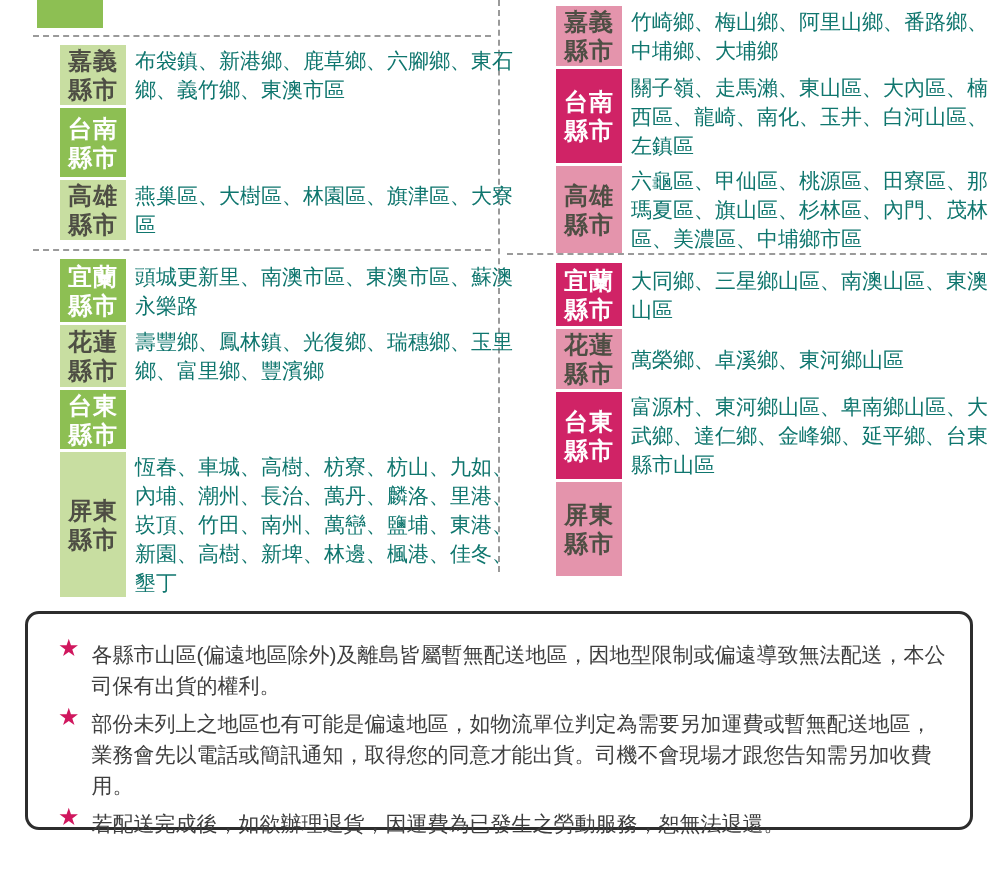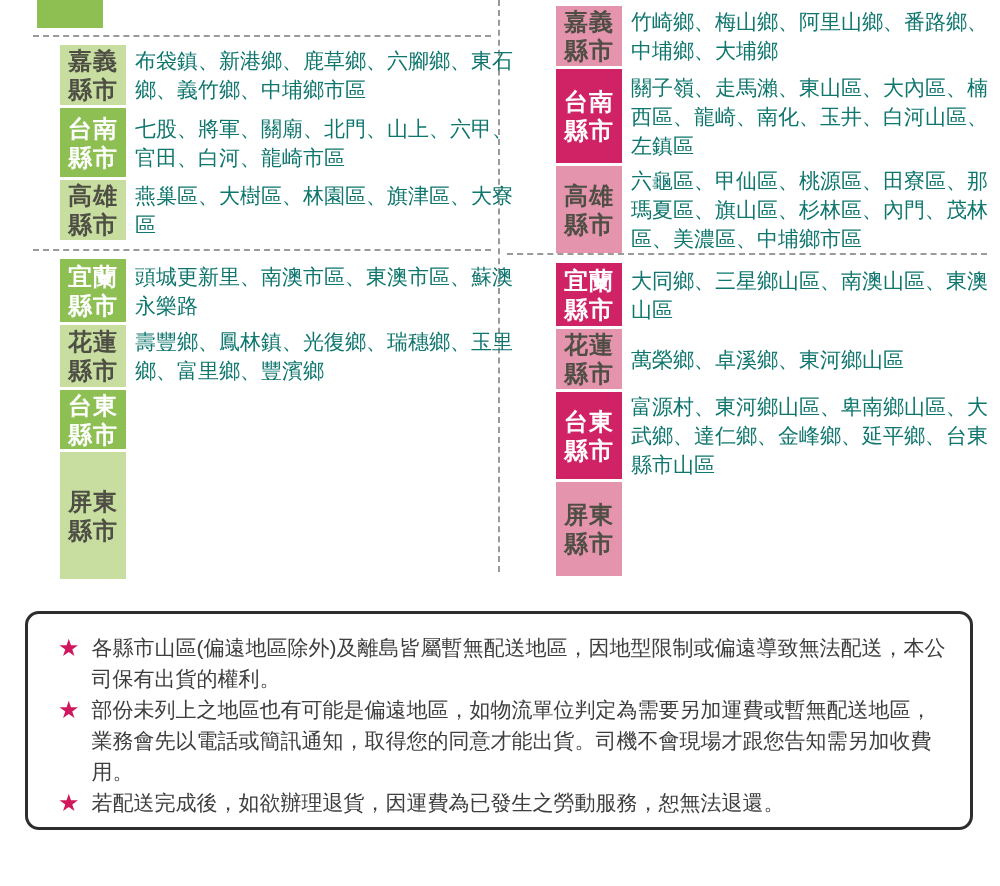--- a/index.html
+++ b/index.html
@@ -29,50 +29,47 @@
     font-size:21px;line-height:29px;color:#0f766e;text-align:left;
   }
   .notes-box{
     left:25px;top:611px;width:896px;height:177px;
     border:3px solid #2d2d2d;border-radius:14px;
     padding:18px 22px 18px 24px;
     display:flex;flex-direction:column;justify-content:space-between;
   }
   .note{display:flex;align-items:flex-start;font-size:21px;line-height:31px;color:#3e3e3e;}
   .star{color:#d0175e;font-size:24px;line-height:31px;margin:0 12px 0 6px;flex:0 0 auto;}
-  .note-text{flex:1;}
+  .note-text{flex:1;margin-top:7px;}
 </style>
 </head>
 <body>
 
 <div class="abs partial-box" style="left:37px;top:0;width:66px;height:28px;"></div>
 
 <div class="abs dashed-h" style="left:33px;top:35px;width:458px;"></div>
 <div class="abs dashed-h" style="left:33px;top:249px;width:458px;"></div>
 <div class="abs dashed-v" style="left:498px;top:0;height:572px;"></div>
 <div class="abs dashed-h" style="left:507px;top:253px;width:480px;"></div>
 
 <div class="abs col" style="left:37px;top:45px;width:454px;">
   <div class="row" style="min-height:60px;">
     <div class="label g-light">
       <span>嘉義</span>
       <span>縣市</span>
     </div>
     <div class="areas">
-        <span>布袋鎮、新港鄉、鹿草鄉、六腳鄉、東石鄉、義竹鄉、中埔鄉市區</span>
+        <span>布袋鎮、新港鄉、鹿草鄉、六腳鄉、東石鄉、義竹鄉、東澳市區</span>
       </div>
   </div>
   <div class="row" style="min-height:69px;">
     <div class="label g-dark">
       <span>台南</span>
       <span>縣市</span>
     </div>
-    <div class="areas">
-        <span>七股、將軍、關廟、北門、山上、六甲、官田、白河、龍崎市區</span>
-      </div>
   </div>
   <div class="row" style="min-height:60px;">
     <div class="label g-light">
       <span>高雄</span>
       <span>縣市</span>
     </div>
     <div class="areas">
         <span>燕巢區、大樹區、林園區、旗津區、大寮區</span>
       </div>
   </div>
@@ -101,20 +98,23 @@
     <div class="label g-dark">
       <span>台東</span>
       <span>縣市</span>
     </div>
   </div>
   <div class="row" style="min-height:127px;">
     <div class="label g-light">
       <span>屏東</span>
       <span>縣市</span>
     </div>
+    <div class="areas">
+        <span>恆春、車城、高樹、枋寮、枋山、九如、內埔、潮州、長治、萬丹、麟洛、里港、崁頂、竹田、南州、萬巒、鹽埔、東港、新園、高樹、新埤、林邊、楓港、佳冬、墾丁</span>
+      </div>
   </div>
 </div>
 
 <div class="abs col" style="left:533px;top:6px;width:452px;">
   <div class="row" style="min-height:60px;">
     <div class="label p-light">
       <span>嘉義</span>
       <span>縣市</span>
     </div>
     <div class="areas">

